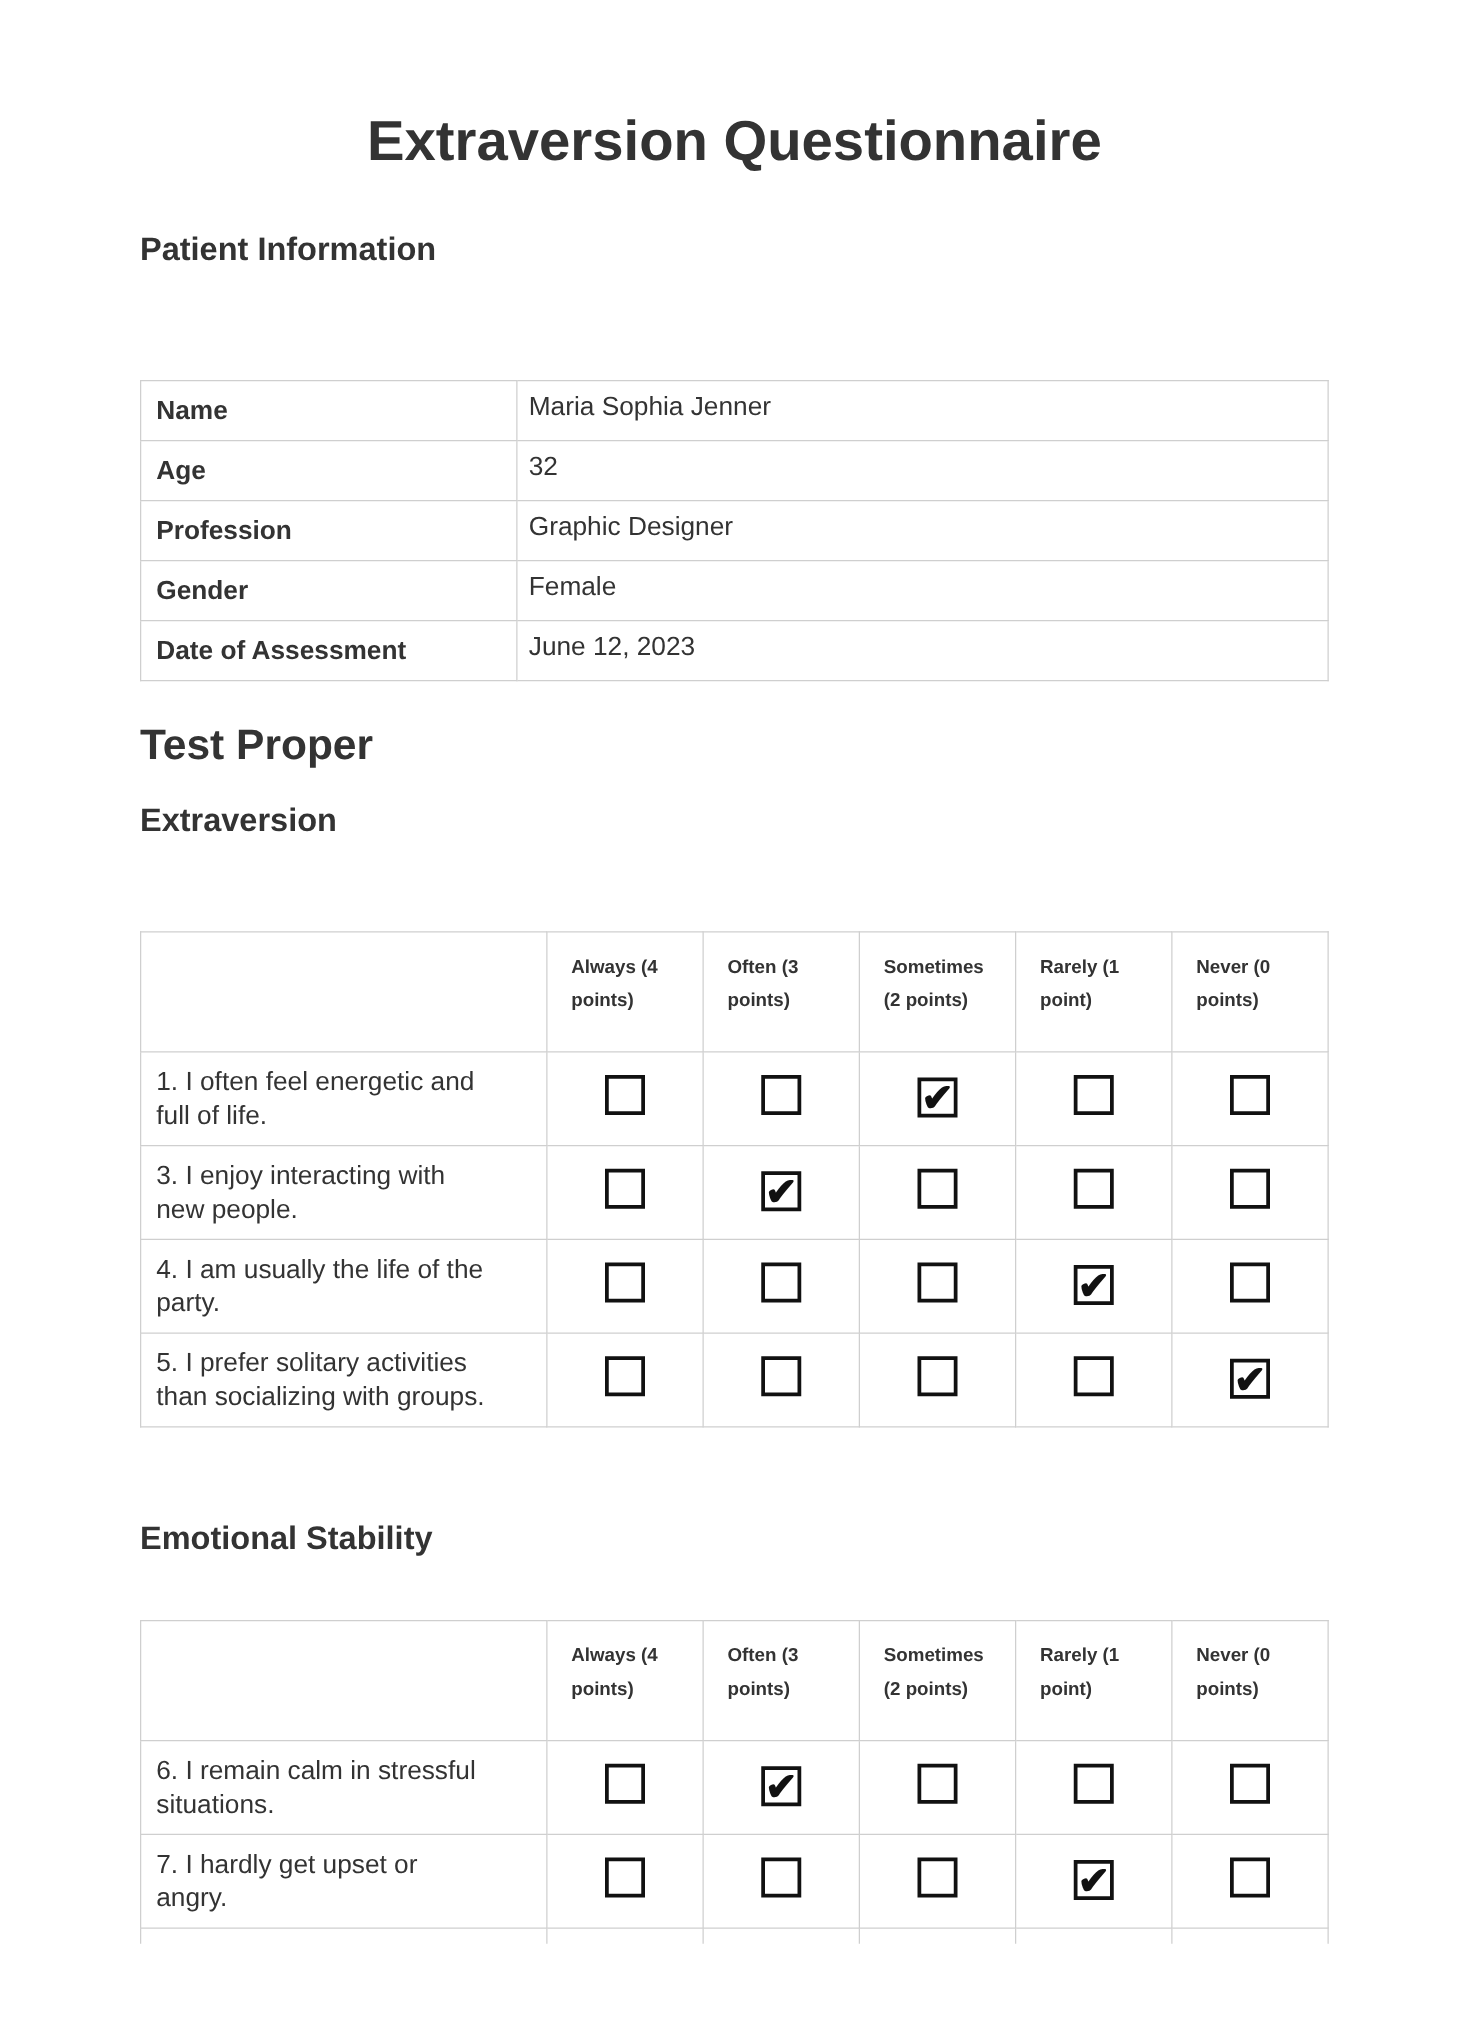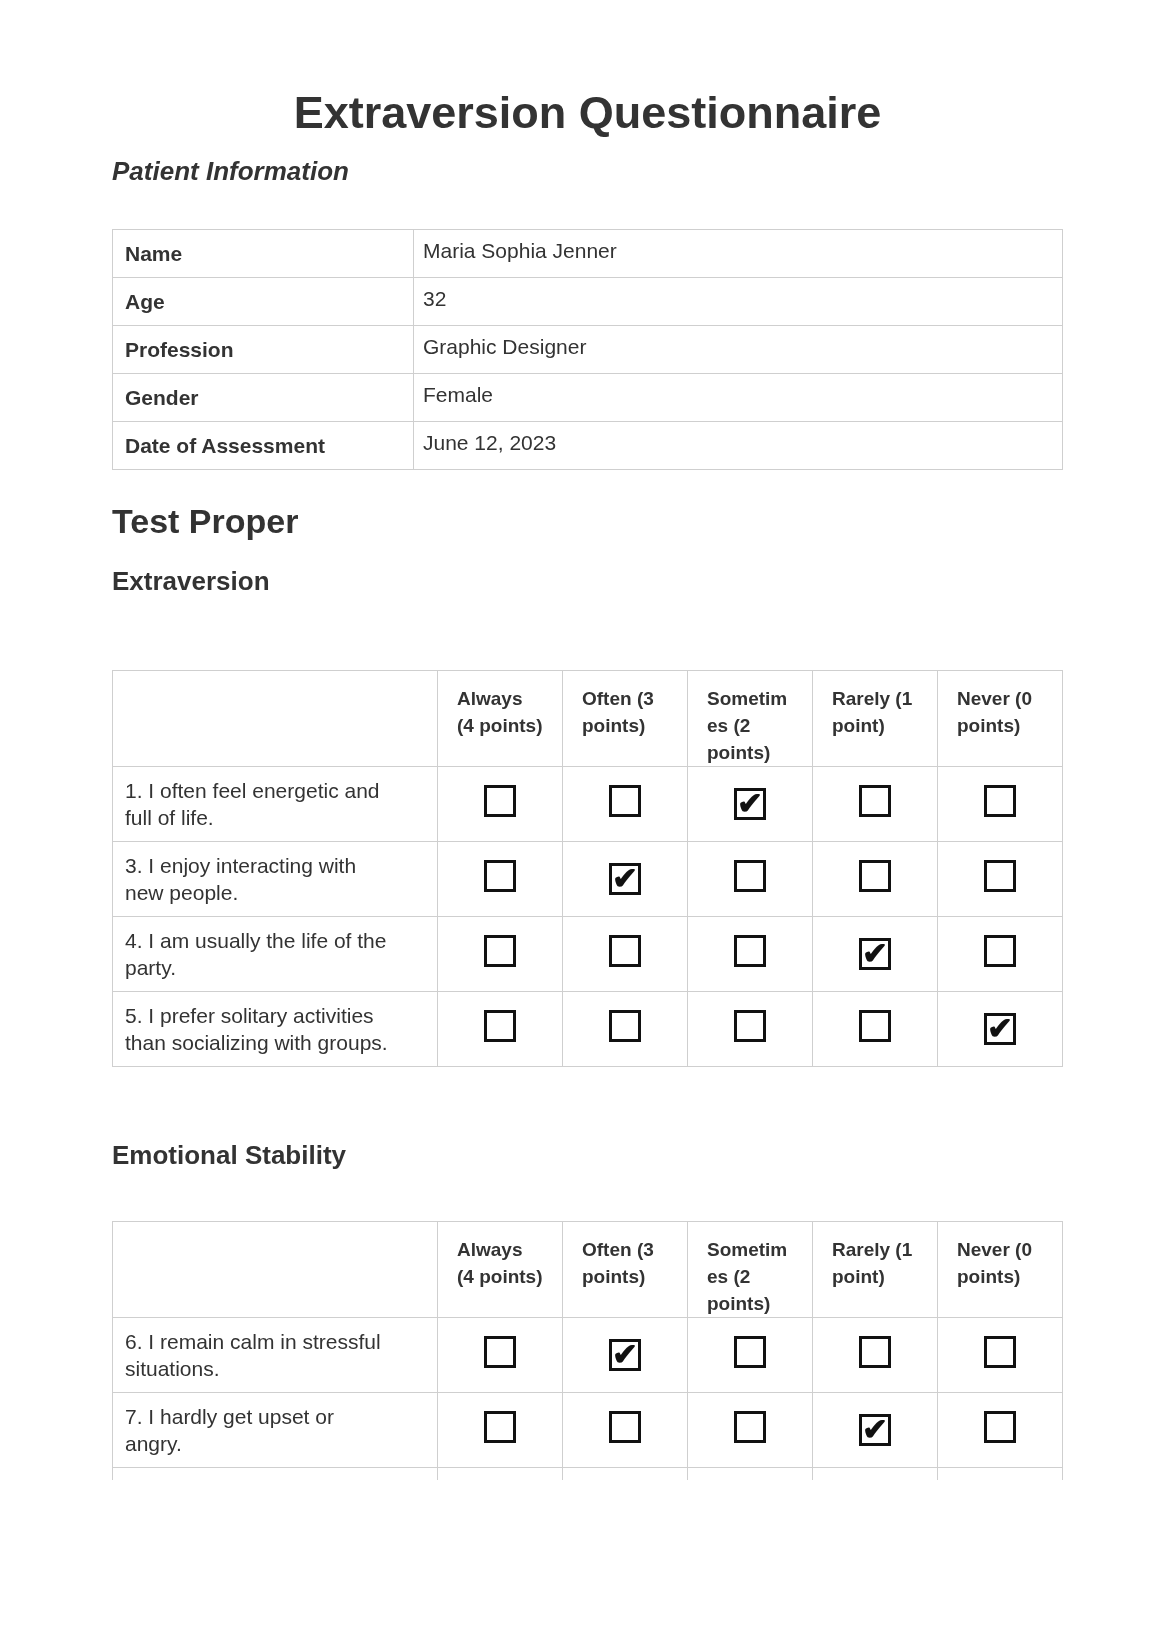--- a/index.html
+++ b/index.html
@@ -14,40 +14,40 @@
   h1.doc-title {
     font-size:45px; line-height:52px; font-weight:bold;
     text-align:center; margin-top:87px; color:#333333;
   }
   h2.section-heading {
     font-size:34px; line-height:40px; font-weight:bold; margin-top:31px;
   }
   h3.sub-heading {
     font-size:26px; line-height:33px; font-weight:bold;
   }
-  h3.pi-heading { margin-top:16px;font-style:italic; }
+  h3.pi-heading { margin-top:44px; }
   h3.ex-heading { margin-top:24px; }
   h3.es-heading { margin-top:72px; }
 
   table { border-collapse:collapse; width:951px; table-layout:fixed; }
   td, th { border:1px solid #cfcfcf; }
 
   
-  .pi-table { margin-top:41px;padding-left:24px; }
+  .pi-table { margin-top:88px;padding-left:24px; }
   .pi-table td {
     vertical-align:top; font-size:21px; line-height:27px; height:48px;
   }
   .pi-label { width:301px; font-weight:bold; padding:10px 12px 0; }
   .pi-value { padding:7px 10px 0 9px; }
 
   
   .q-table { margin-top:72px; }
   .q-table.es { margin-top:49px; }
   .q-table th {
-    font-size:19px; line-height:27px; font-weight:bold; text-align:left;
+    font-size:15px; line-height:27px; font-weight:bold; text-align:left;
     vertical-align:top; padding:14px 19px 0; height:96px;
     overflow-wrap:break-word; word-wrap:break-word;
   }
   .q-table .qcol { width:325px; }
   .q-table td { font-size:21px; line-height:27px; height:74px; }
   td.q-text { padding:10px 44px 10px 12px; vertical-align:middle; }
   td.cb-cell { text-align:center; vertical-align:middle; }
 
   .cb {
     display:inline-flex; width:32px; height:32px;

